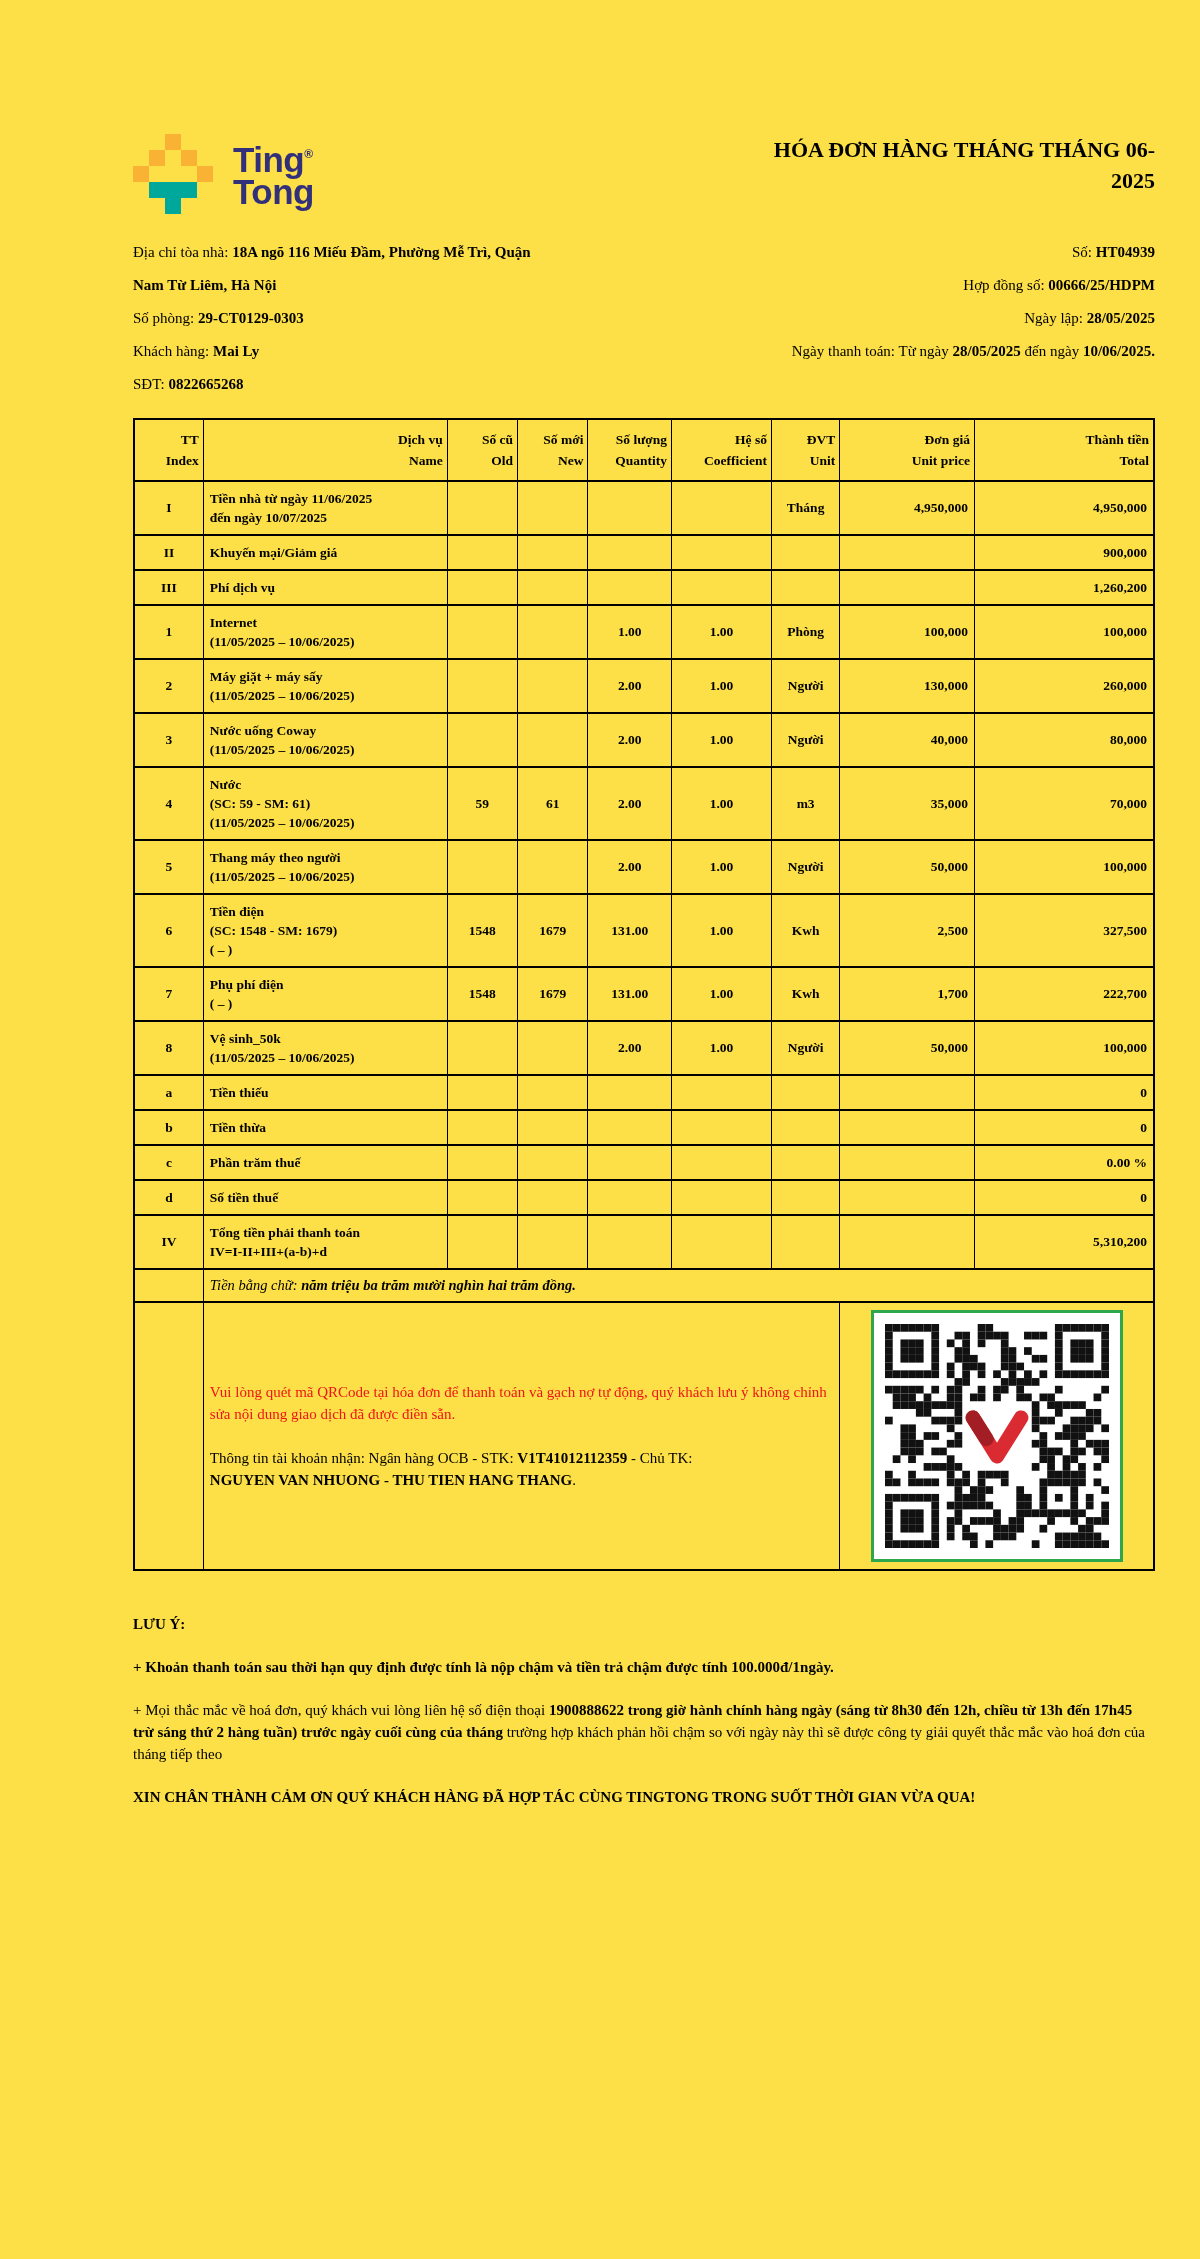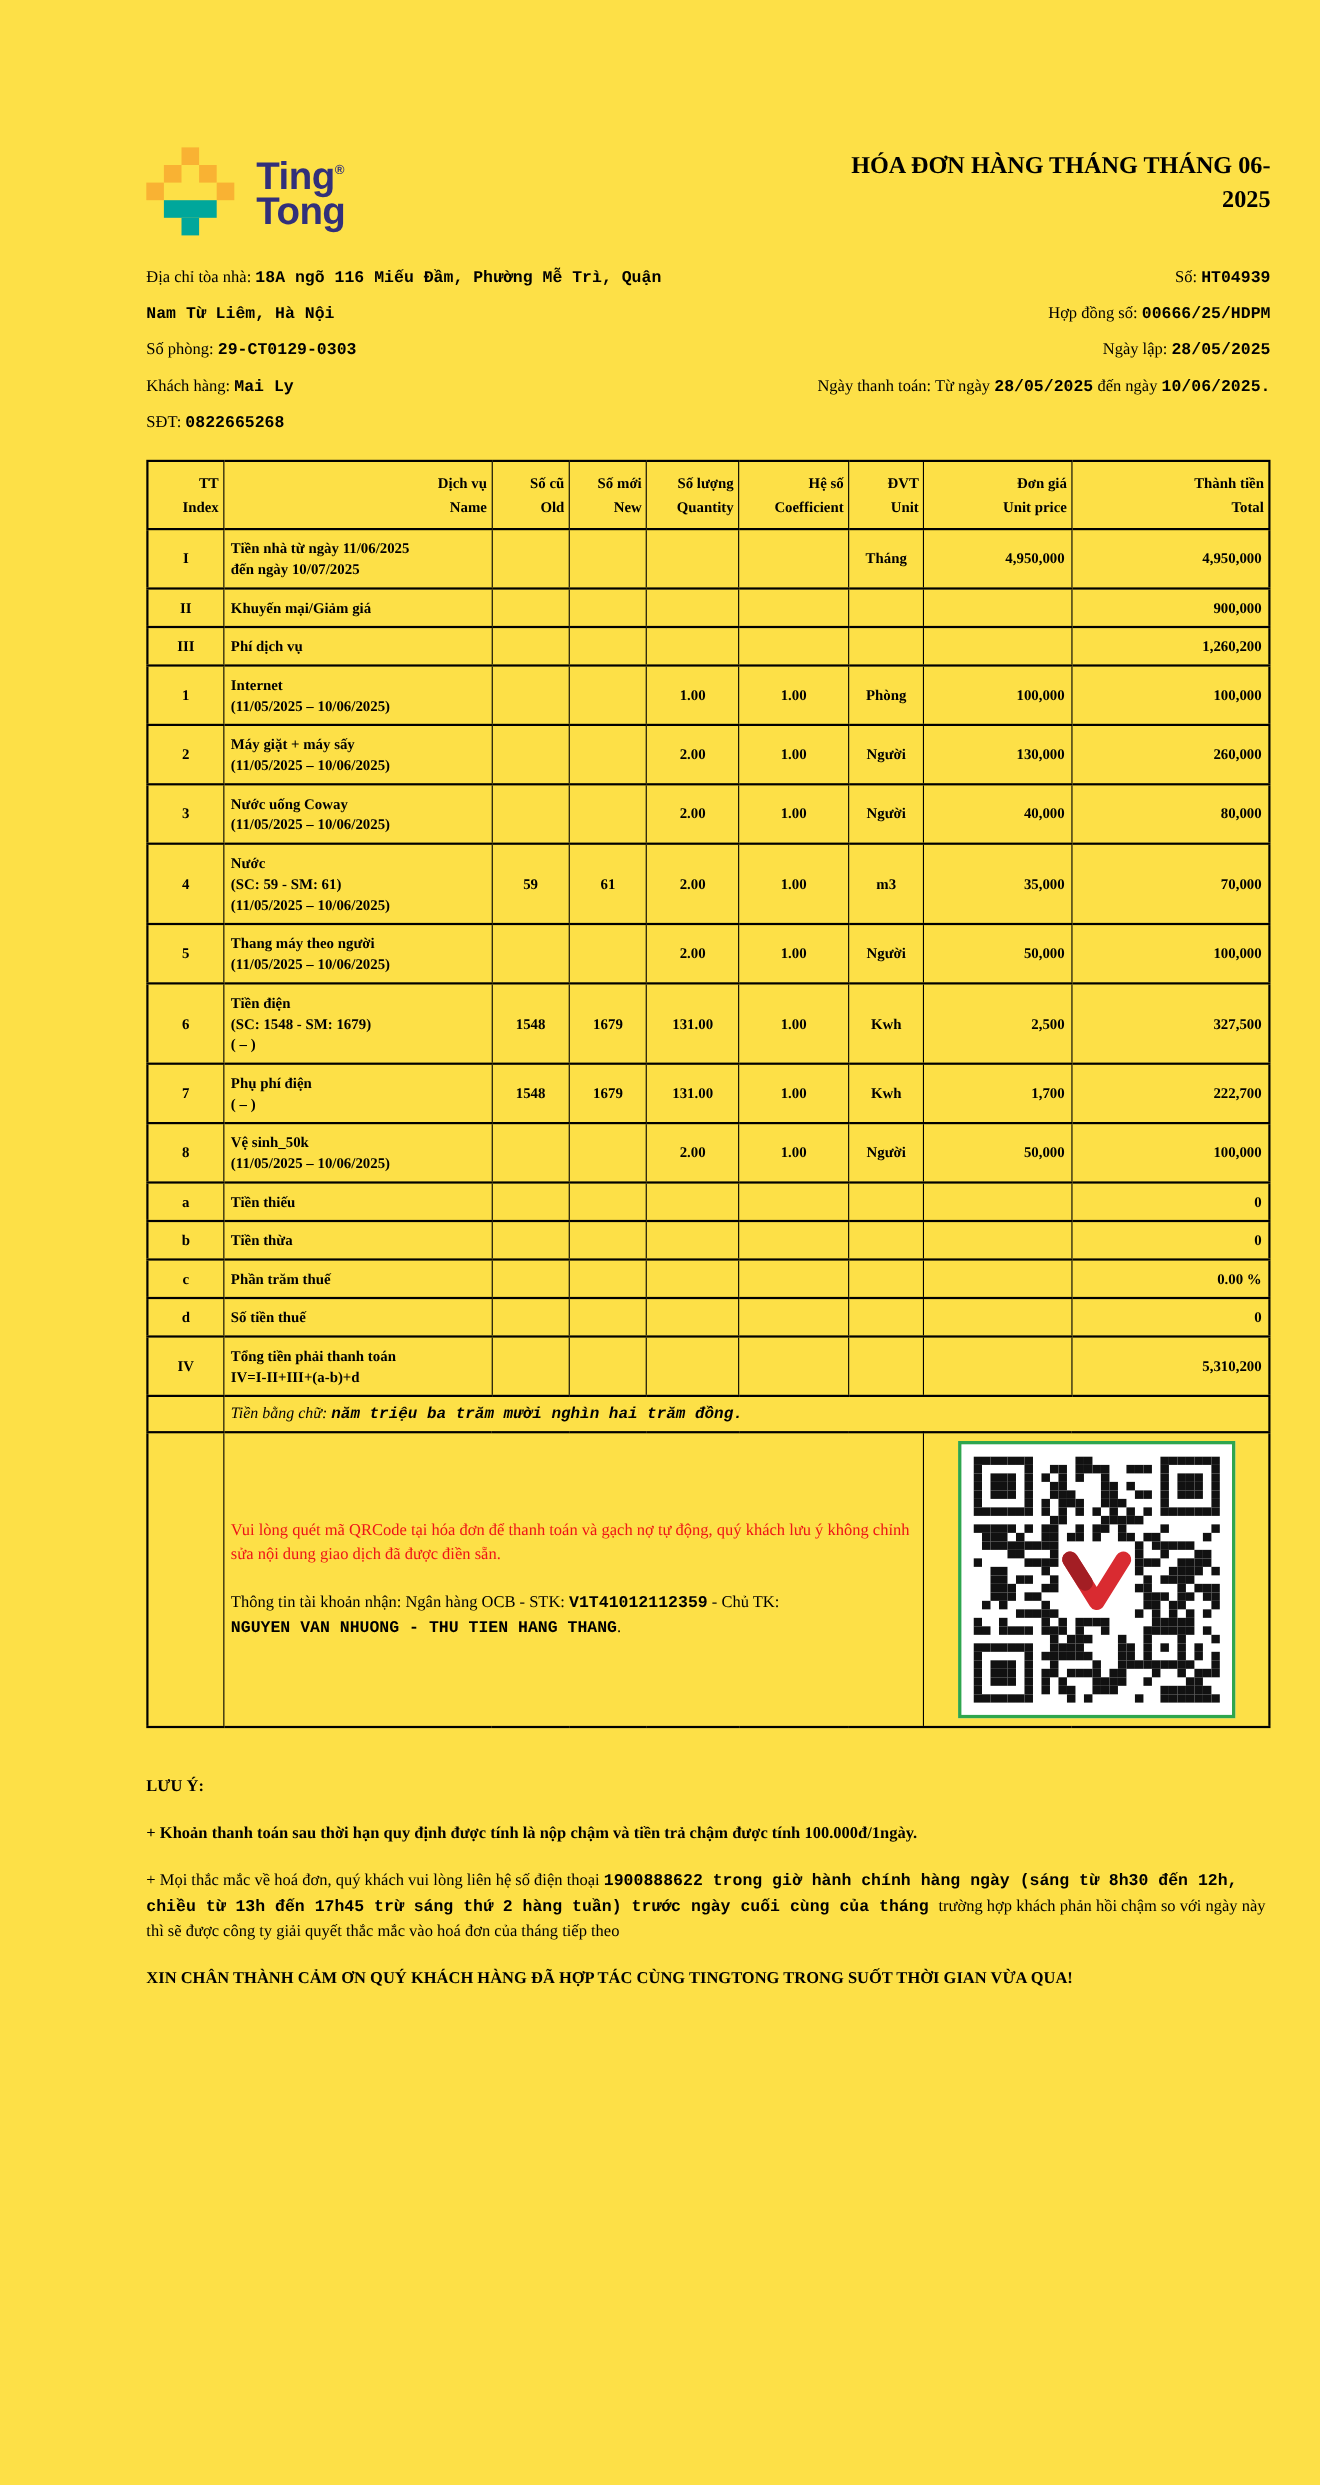--- a/index.html
+++ b/index.html
@@ -42,21 +42,21 @@
     font-weight:bold;
     font-size:22px;
     line-height:31px;
     padding-top:2px;
   }
   
   .info { display:flex; margin-top:26px; font-size:15px; }
   .info-col-left  { width:57%; }
   .info-col-right { width:43%; text-align:right; }
   .info-line { height:33px; line-height:24px; white-space:nowrap; }
-  .b  { font-weight:bold;font-family:Liberation Mono, monospace; }
+  .b  { font-weight:bold; }
   .i  { font-style:italic; }
   .nw { white-space:nowrap; }
   .red { color:#ee1417; }
   
   table.invoice {
     width:100%;
     margin-top:13px;
     border-collapse:collapse;
     font-size:13.5px;
     font-weight:bold;

